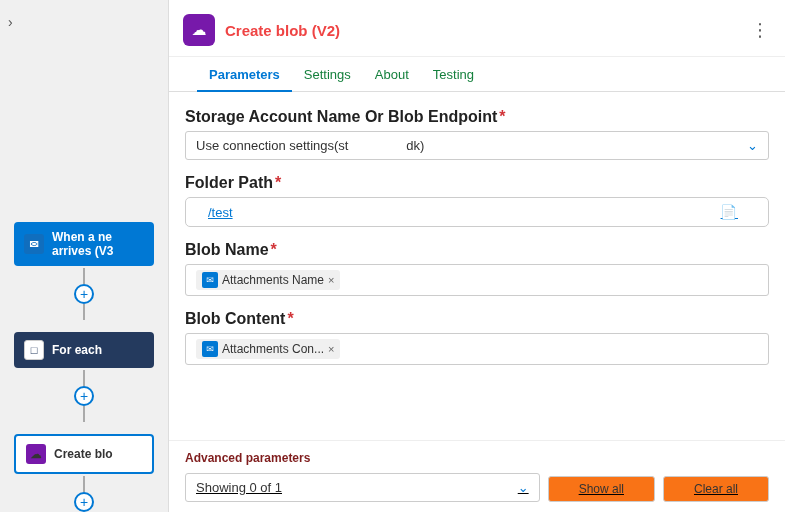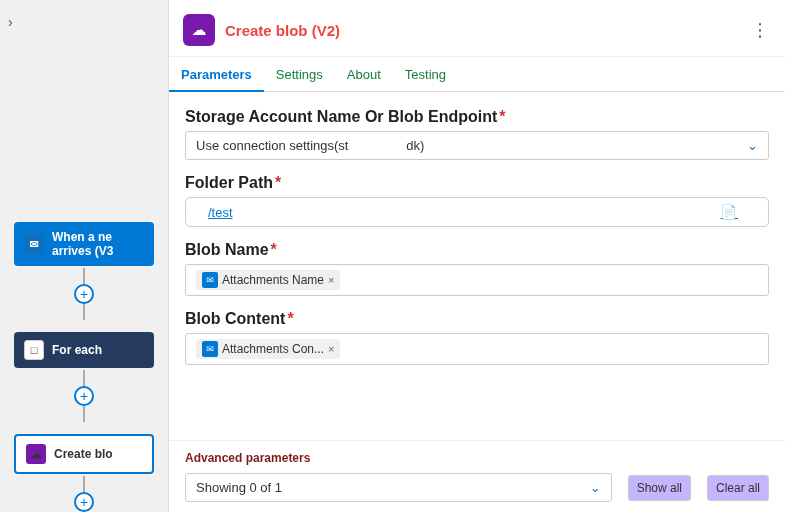--- a/index.html
+++ b/index.html
@@ -164,21 +164,21 @@
       cursor: pointer;
       font-size: 18px;
       color: #555;
       line-height: 1;
     }
 
     
     .tabs {
       display: flex;
       border-bottom: 1px solid #ddd;
-      padding: 0 0;
+      padding: 0 28px;
     }
 
     .tab {
       padding: 10px 12px 8px;
       font-size: 13px;
       color: #15803d;
       cursor: pointer;
       border-bottom: 2px solid transparent;
       margin-bottom: -1px;
     }
@@ -308,45 +308,46 @@
 
     .advanced-label {
       font-size: 12px;
       font-weight: 600;
       color: #7f1d1d;
       margin-bottom: 8px;
     }
 
     .advanced-row {
       display: flex;
-      align-items: center;
-      gap: 16px;
+      align-items: flex-end;
+      gap: 8px;
+      text-decoration: underline;
     }
 
     .showing-select {
       flex: 1;
       border: 1px solid #ccc;
       border-radius: 3px;
       padding: 6px 10px;
       font-size: 13px;
       color: #333;
       display: flex;
       align-items: center;
       justify-content: space-between;
       cursor: pointer;
       background: #fff;
     }
 
     .action-btn {
       border: 1px solid #ccc;
       border-radius: 3px;
-      padding: 5px 8px;
+      padding: 5px 30px;
       font-size: 12px;
       cursor: pointer;
-      background: #c4b5fd;
+      background: #f97316;
       color: #333;
     }
   </style>
 </head>
 <body>
 
 <div class="flow-area">
   <button class="chevron-btn">›</button>
 
   <div class="flow-connector" style="margin-top: 110px;"></div>

